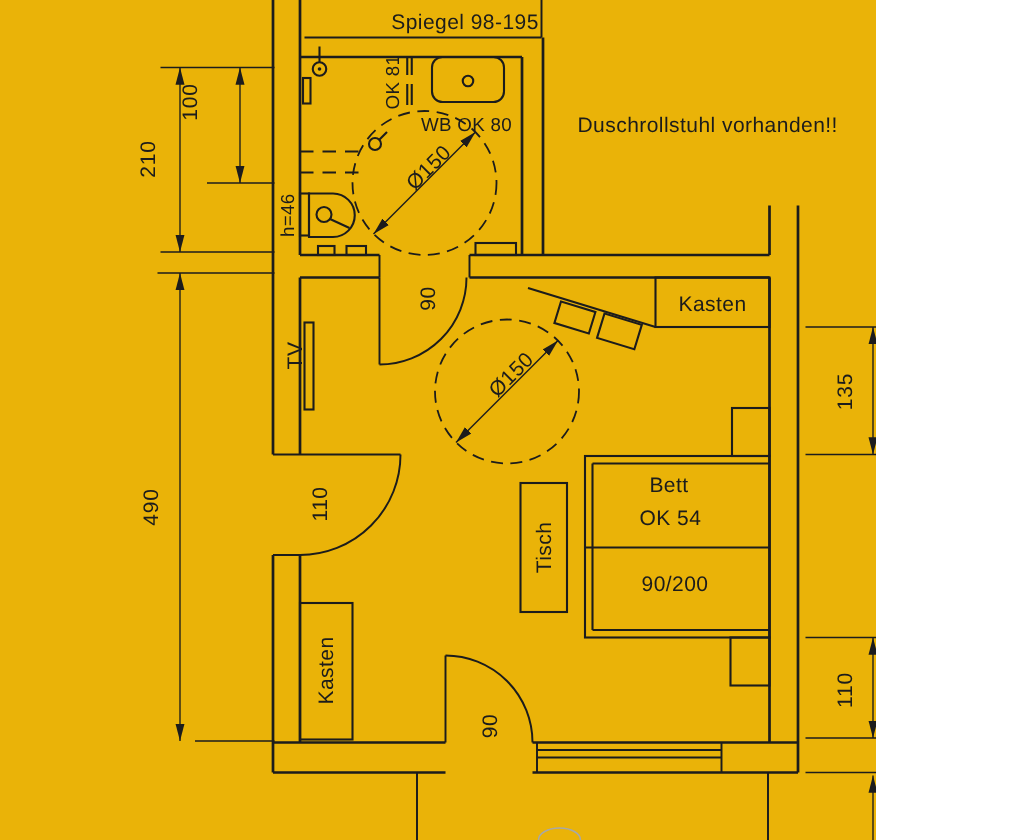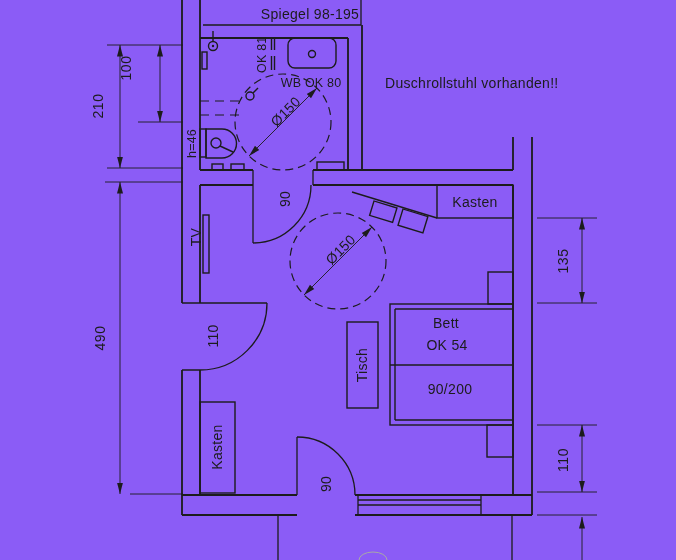--- a/index.html
+++ b/index.html
@@ -1,16 +1,16 @@
 <!DOCTYPE html>
 <html><head>
 <meta charset="utf-8">
 <style>
   html,body{margin:0;padding:0;background:#ffffff;}
-  .canvas{width:676px;height:560px;background:#8b5cf6;position:relative;overflow:hidden;}
+  .canvas{width:584px;height:560px;background:#eab308;position:relative;overflow:hidden;}
   svg{display:block;font-family:"Liberation Sans", sans-serif;}
   .wall{stroke:#1c1c1c;stroke-width:1.8;fill:none;}
   .thin{stroke:#1c1c1c;stroke-width:1.3;fill:none;}
   .fix{stroke:#1c1c1c;stroke-width:1.4;fill:none;}
   .dash{stroke:#1c1c1c;stroke-width:1.2;fill:none;stroke-dasharray:8 5;}
   .dash2{stroke:#1c1c1c;stroke-width:1.2;fill:none;stroke-dasharray:9 6;}
   .dim{stroke:#1c1c1c;stroke-width:0.9;fill:none;}
   .lbl{fill:#1c1c1c;font-size:14px;letter-spacing:0.3px;}
   .lbl-s{fill:#1c1c1c;font-size:12.5px;letter-spacing:0.2px;}
   .lbl-d{fill:#1c1c1c;font-size:14px;letter-spacing:0.6px;}

